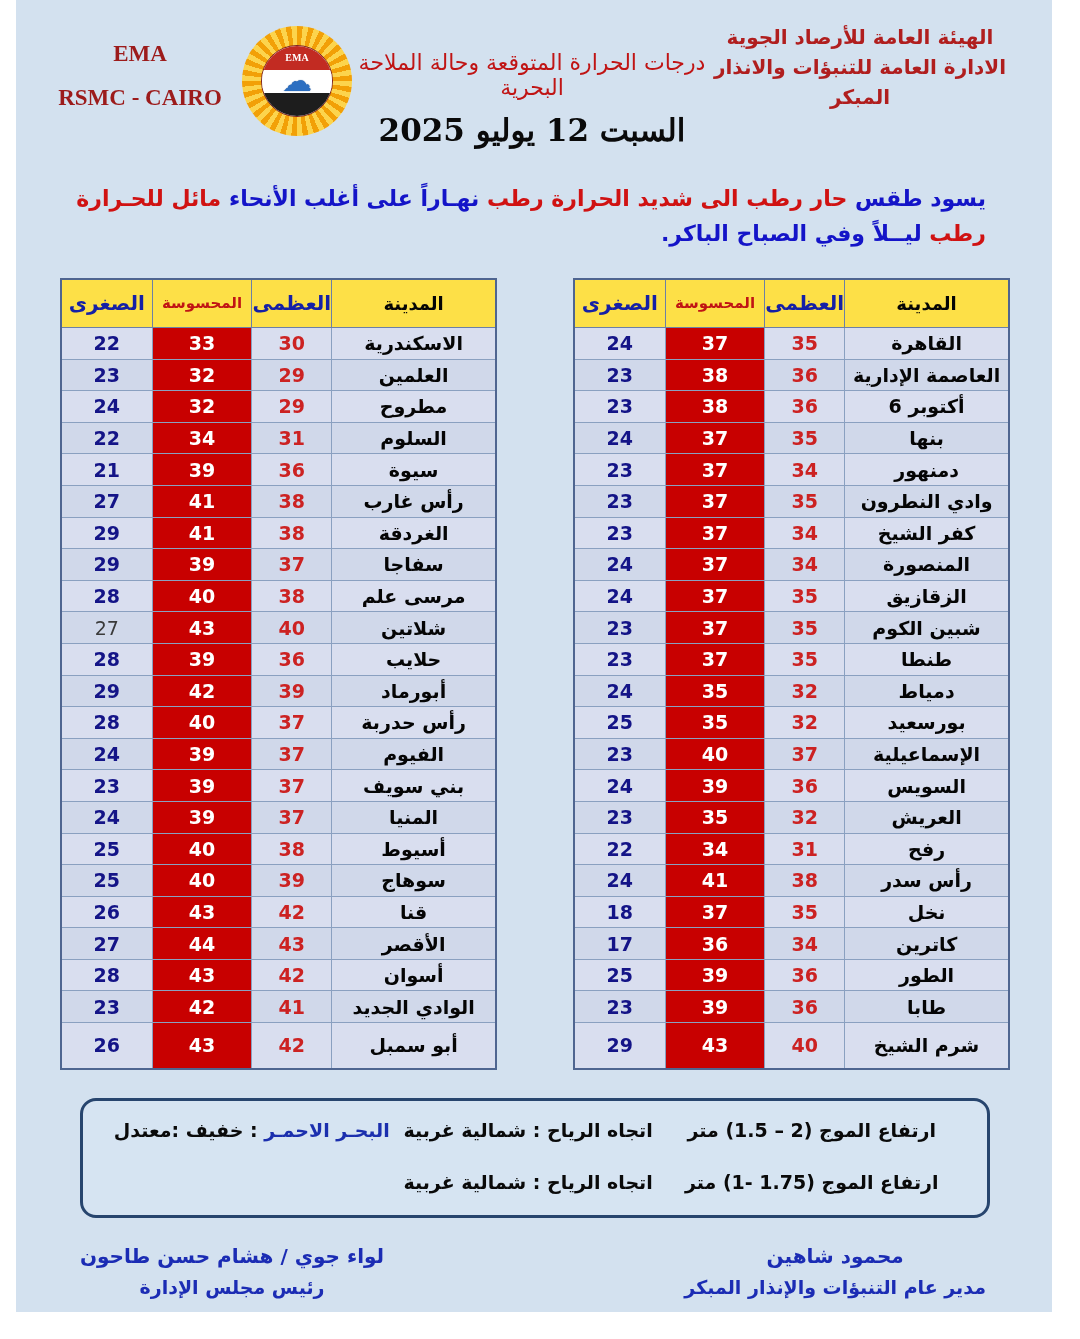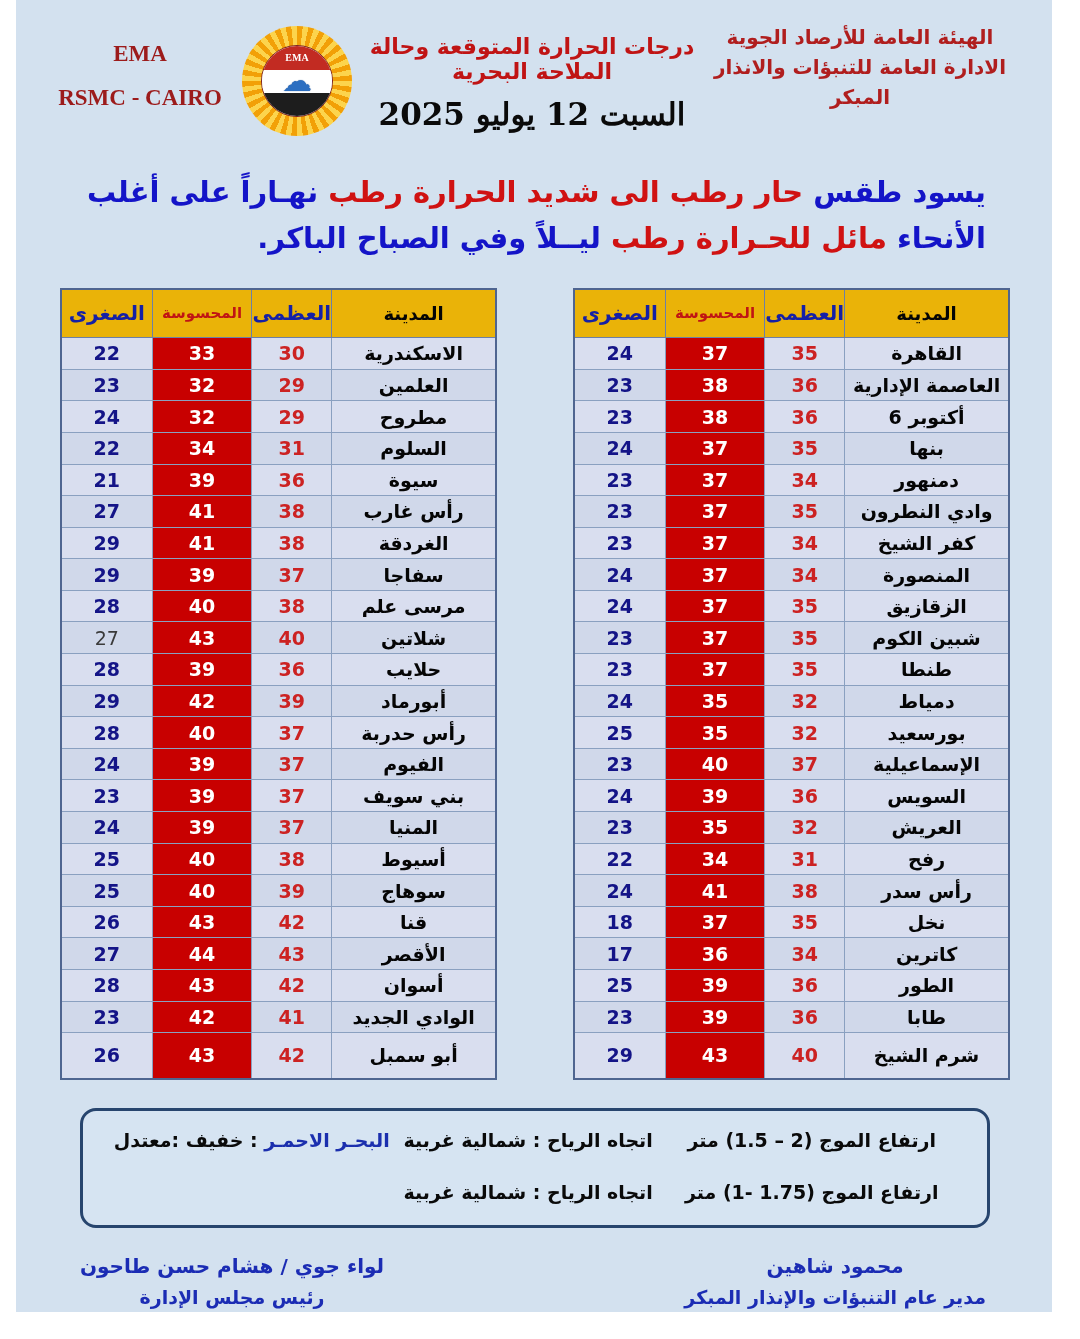--- a/index.html
+++ b/index.html
@@ -3,46 +3,46 @@
 <meta charset="utf-8">
 <style>
   * { margin:0; padding:0; box-sizing:border-box; }
   html,body { width:1080px; height:1339px; background:#ffffff; font-family:"DejaVu Sans", sans-serif; }
   .page { position:absolute; top:0; left:16px; width:1036px; height:1312px; background:#d3e1ef; overflow:hidden; }
 
   
   .header { display:flex; direction:rtl; align-items:flex-start; padding:22px 38px 0 30px; }
   .org-block { width:308px; text-align:center; color:#b01e1e; font-weight:bold; font-size:20px; line-height:1.5; }
   .header-center { flex:1; text-align:center; }
-  .doc-title { color:#c01414; font-weight:bold; font-size:22px; margin-top:12px; }
+  .doc-title { color:#c01414; font-weight:normal; font-size:22px; margin-top:28px; }
   .doc-date { color:#0a0a0a; font-weight:bold; font-size:31px; margin-top:12px; font-family:"DejaVu Serif", serif; }
   .ema-block { width:188px; text-align:center; color:#9c1b1b; font-weight:bold; font-size:23px;
                font-family:"Liberation Serif", serif; margin-top:10px; line-height:1.9; }
 
   
   .logo { width:110px; height:110px; border-radius:50%; flex:0 0 auto; margin:4px 6px 0 8px;
           background:repeating-conic-gradient(#f2a007 0deg 6deg, #fcd44d 6deg 12deg);
           display:flex; align-items:center; justify-content:center; }
   .logo-inner { width:72px; height:72px; border-radius:50%; overflow:hidden; border:1px solid #7a2020; background:#fff; }
   .logo-band-red { height:34%; background:#c22b22; display:flex; align-items:center; justify-content:center; }
   .logo-ema-text { color:#ffffff; font-size:10px; font-weight:bold; font-family:"Liberation Serif", serif; }
   .logo-band-white { height:33%; background:#ffffff; display:flex; align-items:center; justify-content:center; }
   .logo-cloud { color:#2d6fc1; font-size:30px; line-height:0.6; text-shadow:0 0 1px #1b4d8f; }
   .logo-band-black { height:33%; background:#1d1d1d; }
 
   
   .intro { margin:34px 66px 0 60px; direction:rtl; text-align:right; font-weight:bold;
-           font-size:29px; line-height:1.58; }
+           font-size:22px; line-height:1.58; }
   .t-blue { color:#1414c8; }
   .t-red  { color:#d01212; }
 
   
   .tables-row { display:flex; direction:rtl; margin:26px 42px 0 44px; gap:76px; align-items:flex-start; }
   .temp-table { flex:1; border-collapse:collapse; direction:rtl; border:2px solid #4f6590; table-layout:fixed; }
-  .temp-table th { background:#eab308; height:49px; font-weight:bold; border:1px solid #6c80a6; }
+  .temp-table th { background:#fde047; height:49px; font-weight:bold; border:1px solid #6c80a6; }
   .th-city  { color:#050505; width:38%; font-size:18px; }
   .th-max   { color:#1520a6; width:18%; font-size:20px;margin-top:24px; }
   .th-feels { color:#c01414; width:23%; font-size:15px; }
   .th-min   { color:#1520a6; width:21%; font-size:20px; }
   .temp-table td { height:31.6px; text-align:center; vertical-align:middle; font-weight:bold;
                    font-size:19px; border:1px solid #8aa0c0; padding:0; background:#d9deef; }
   .temp-table tr:nth-child(even) td { background:#d0d8ea; }
   .temp-table tr.tall td { height:46px; }
   td.c-city  { color:#050505; font-size:19px; }
   td.c-max   { color:#cc2222; }

